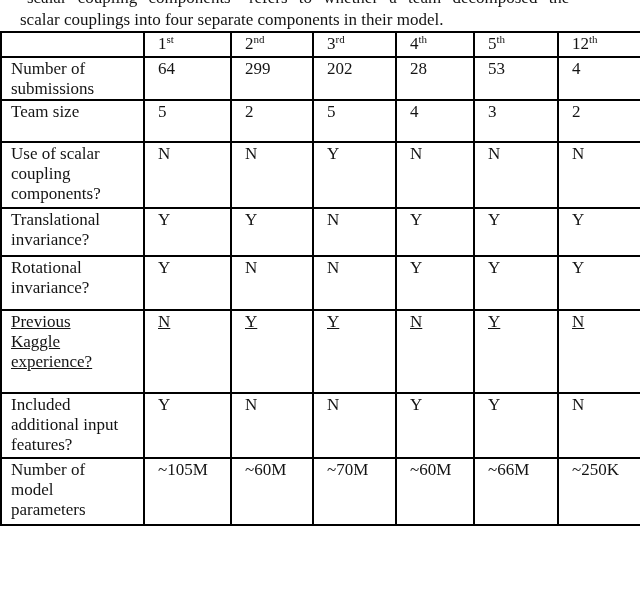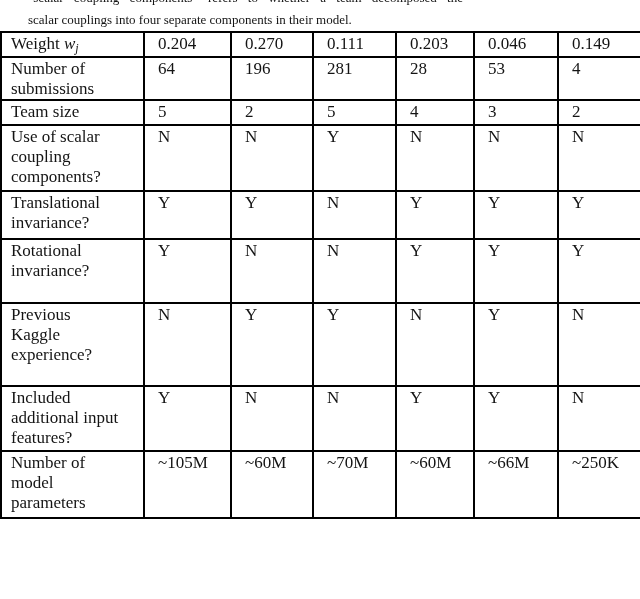--- a/index.html
+++ b/index.html
@@ -12,22 +12,22 @@
     font-family: "Liberation Serif", "DejaVu Serif", serif;
     color: #141414;
   }
   .page {
     width: 640px;
     height: 599px;
     position: relative;
   }
   
   .caption {
-    padding: 0 24px 0 28px;
-    font-size: 13px;
+    padding: 0 24px 0 20px;
+    font-size: 17px;
   }
   .cap-clip {
     height: 9px;
     overflow: hidden;
   }
   .cap-clip .cap-text {
     display: block;
     margin-top: -13px;
     line-height: 22px;
     white-space: nowrap;
@@ -66,26 +66,26 @@
   sub.ivar {
     font-size: 12px;
     line-height: 0;
     vertical-align: -3px;
   }
   
   tr.rh  { height: 25px; }
   tr.r0  { height: 25px; }
   tr.r1  { height: 41px; }
   tr.r2  { height: 41px; }
-  tr.r3  { height: 25px; padding-left: 40px; }
+  tr.r3  { height: 42px; padding-left: 40px; }
   tr.r4  { height: 42px; }
   tr.r5  { height: 66px; }
   tr.r6  { height: 48px; margin-left: 12px; }
-  tr.r7  { height: 64px; margin-top: 28px; }
-  tr.r8  { height: 83px; }
+  tr.r7  { height: 54px; margin-top: 28px; }
+  tr.r8  { height: 83px; text-decoration: underline; }
   tr.r9  { height: 65px; }
   tr.r10 { height: 67px; }
 </style>
 </head>
 <body>
 
 <div class="page">
 
   <div class="caption">
     <div class="cap-clip">
@@ -98,37 +98,37 @@
     <colgroup>
       <col style="width:143px">
         <col style="width:87px">
         <col style="width:82px">
       <col style="width:83px">
         <col style="width:78px">
         <col style="width:84px">
       <col style="width:83px">
     </colgroup>
     <tbody>
-
-      <tr class="r0">
-        <td class="lab"><span>Weight </span><span class="ivar">w</span><sub class="ivar">j</sub></td>
-        <td>0.204</td>
-        <td>0.270</td>
-        <td>0.111</td>
-        <td>0.203</td>
-        <td>0.046</td>
-        <td>0.149</td>
-      </tr>
+      <tr class="rh">
+        <th class="lab"></th>
+        <th><span>1</span><sup class="ord">st</sup></th>
+        <th><span>2</span><sup class="ord">nd</sup></th>
+        <th><span>3</span><sup class="ord">rd</sup></th>
+        <th><span>4</span><sup class="ord">th</sup></th>
+        <th><span>5</span><sup class="ord">th</sup></th>
+        <th><span>12</span><sup class="ord">th</sup></th>
+      </tr>
+
 
       <tr class="r1">
         <td class="lab">Number of
 submissions</td>
         <td>64</td>
-        <td>196</td>
-        <td>281</td>
+        <td>299</td>
+        <td>202</td>
         <td>28</td>
         <td>53</td>
         <td>4</td>
       </tr>
 
 
       <tr class="r3">
         <td class="lab">Team size</td>
         <td>5</td>
         <td>2</td>

